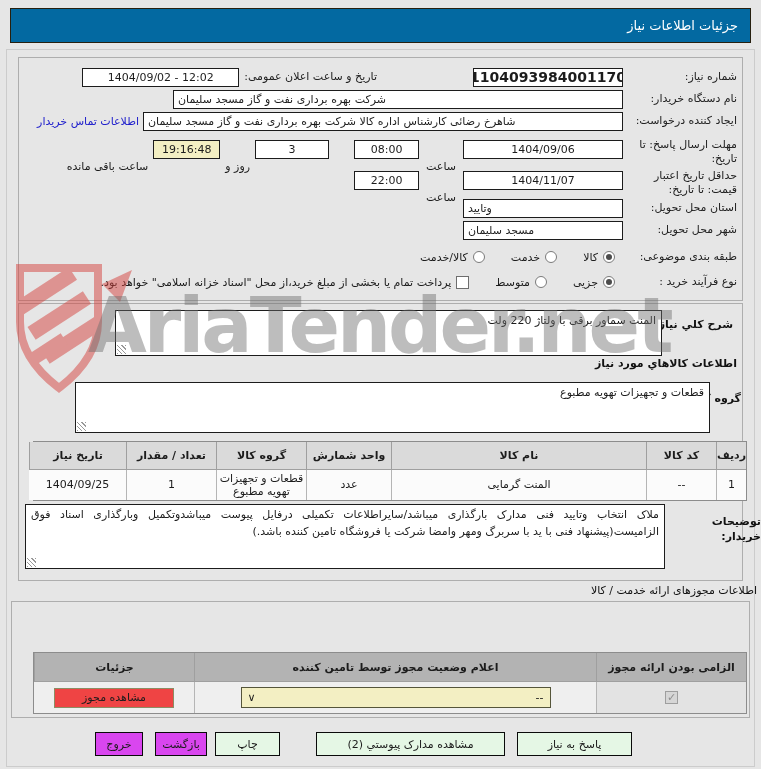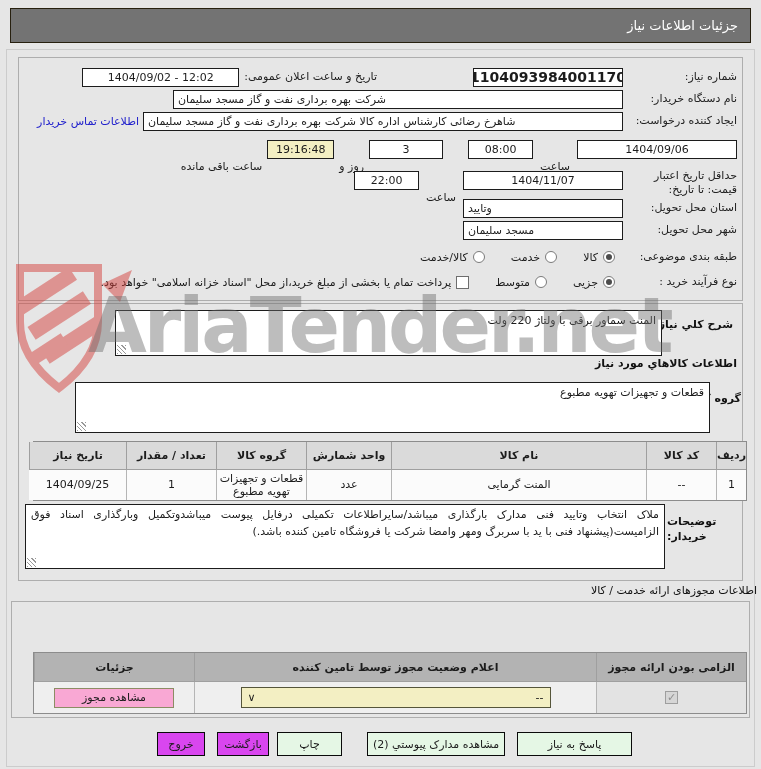--- a/index.html
+++ b/index.html
@@ -3,21 +3,21 @@
 <meta charset="utf-8">
 <style>
   html,body{margin:0;padding:0}
   body{
     width:761px;height:769px;position:relative;overflow:hidden;
     background:#e6e6e6;font-family:"DejaVu Sans",sans-serif;direction:rtl;color:#1c1c1c;
   }
   
   .titlebar{
     position:absolute;top:8px;right:10px;left:10px;height:35px;box-sizing:border-box;
-    background:#737373;border:1px solid #27200f;color:#ffffff;font-size:13px;
+    background:#0369a1;border:1px solid #27200f;color:#ffffff;font-size:13px;
     display:flex;align-items:center;padding:0 12px;
   }
   .outer-frame{position:absolute;top:49px;left:6px;right:6px;bottom:2px;border:1px solid #cccccc;}
   .gbox{position:absolute;border:1px solid #aeaeae;}
   #gbox1{top:57px;right:18px;left:18px;height:242px}
   #gbox2{top:303px;right:18px;left:18px;height:276px}
   #gbox3{top:601px;right:11px;left:11px;height:115px}
   
   .frow{position:absolute;right:24px;left:24px;display:flex;align-items:center;height:20px;font-size:11px}
   .frow.tall{align-items:flex-start;height:32px}
@@ -58,21 +58,21 @@
   .dcell{background:#fbfbfb;font-size:11px;display:flex;align-items:center;justify-content:center;
     min-height:30px;border-left:1px solid #b5b5b5;text-align:center;line-height:1.2;padding:1px 2px;box-sizing:border-box}
   .hcell:last-of-type,.dcell:last-of-type{border-left:none}
   #license-table .hcell{background:#b3b3b3;height:28px}
   #license-table .dcell{background:#efefef;min-height:31px}
   #license-table .dcell.dim{background:#e3e3e3}
   .select{
     width:310px;height:21px;background:#f3efc3;border:1px solid #55553a;box-sizing:border-box;
     display:flex;align-items:center;justify-content:space-between;padding:0 6px;font-size:11px;cursor:pointer;
   }
-  .ybtn{width:120px;height:20px;background:#f9a8d4;border:1px solid #8c8c64;box-sizing:border-box;
+  .ybtn{width:120px;height:20px;background:#ef4444;border:1px solid #8c8c64;box-sizing:border-box;
     display:flex;align-items:center;justify-content:center;font-size:11px;cursor:pointer}
   
   .footer{position:absolute;top:732px;right:129px;display:flex;height:24px}
   .fbtn{height:24px;border:1px solid #0a0a0a;box-sizing:border-box;font-size:11px;
     display:flex;align-items:center;justify-content:center;cursor:pointer;flex:none}
   .green{background:#e5f7e5}
   .pink{background:#d946ef}
   
   .wm{position:absolute;inset:0;pointer-events:none;z-index:60}
   .wm-text{position:absolute;left:88px;top:281px;font-size:76px;font-weight:bold;
@@ -99,20 +99,21 @@
   <div class="ibox rpad" style="width:450px">شرکت بهره برداری نفت و گاز مسجد سلیمان</div>
 </div>
 
 <div class="frow" style="top:111px">
   <div class="lbl">ایجاد کننده درخواست:</div>
   <div class="ibox rpad" style="width:480px">شاهرخ رضائی کارشناس اداره کالا شرکت بهره برداری نفت و گاز مسجد سلیمان</div>
   <span class="link">اطلاعات تماس خریدار</span>
 </div>
 
 <div class="frow tall" style="top:138px">
+  <div class="lbl">مهلت ارسال پاسخ: تا تاریخ:</div>
   <div class="ibox ltr" style="width:160px">1404/09/06</div>
   <span class="mid" style="margin-right:7px;margin-left:7px">ساعت</span>
   <div class="ibox ltr" style="width:65px">08:00</div>
   <div class="ibox" style="width:74px;margin-right:25px">3</div>
   <span class="mid" style="margin-right:5px;margin-left:5px">روز و</span>
   <div class="ibox yellow ltr" style="width:67px">19:16:48</div>
   <span class="mid" style="margin-right:5px">ساعت باقی مانده</span>
 </div>
 
 <div class="frow tall" style="top:169px">
@@ -190,21 +191,21 @@
   <div class="hcell">تاریخ نیاز</div>
   <div class="dcell">1</div>
   <div class="dcell">--</div>
   <div class="dcell">المنت گرمایی</div>
   <div class="dcell">عدد</div>
   <div class="dcell">قطعات و تجهیزات تهویه مطبوع</div>
   <div class="dcell">1</div>
   <div class="dcell ltr">1404/09/25</div>
 </div>
 
-<div class="slabel bold" style="right:24px;top:514px;width:70px;text-align:left;line-height:1.4">توضیحات خریدار:</div>
+<div class="slabel bold" style="right:0;top:514px;width:70px;text-align:right;line-height:1.4">توضیحات خریدار:</div>
 <div class="tarea" style="left:25px;top:504px;width:640px;height:65px;text-align:justify">
   <span>ملاک انتخاب وتایید فنی مدارک بارگذاری میباشد/سایراطلاعات تکمیلی درفایل پیوست میباشدوتکمیل وبارگذاری اسناد فوق الزامیست(پیشنهاد فنی  با ید با سربرگ ومهر وامضا   شرکت یا فروشگاه تامین کننده باشد.)</span>
   <span class="grip"></span>
 </div>
 
 <div class="slabel" style="right:4px;top:584px">اطلاعات مجوزهای ارائه خدمت / کالا</div>
 <div class="gbox" id="gbox3"></div>
 
 <div class="grid" id="license-table">
   <div class="hcell">الزامی بودن ارائه مجوز</div>
@@ -221,21 +222,21 @@
       <span>∨</span>
     </div>
   </div>
   <div class="dcell">
     <div class="ybtn">مشاهده مجوز</div>
   </div>
 </div>
 
 <div class="footer">
   <div class="fbtn green" style="width:115px;margin-left:12px">پاسخ به نیاز</div>
-  <div class="fbtn green" style="width:138px;margin-left:25px">مشاهده مدارک پیوستي (2)</div>
+  <div class="fbtn green" style="width:189px;margin-left:36px">مشاهده مدارک پیوستي (2)</div>
   <div class="fbtn green" style="width:65px;margin-left:8px">چاپ</div>
   <div class="fbtn pink" style="width:52px;margin-left:12px">بازگشت</div>
   <div class="fbtn pink" style="width:48px">خروج</div>
 </div>
 
 <div class="wm">
   <svg class="wm-logo" width="132" height="138" viewBox="0 0 132 138">
     <defs>
         <clipPath id="shclip">
           <path d="M16 10 H94 V64 C94 102 60 126 55 130 C50 126 16 102 16 64 Z"></path>

